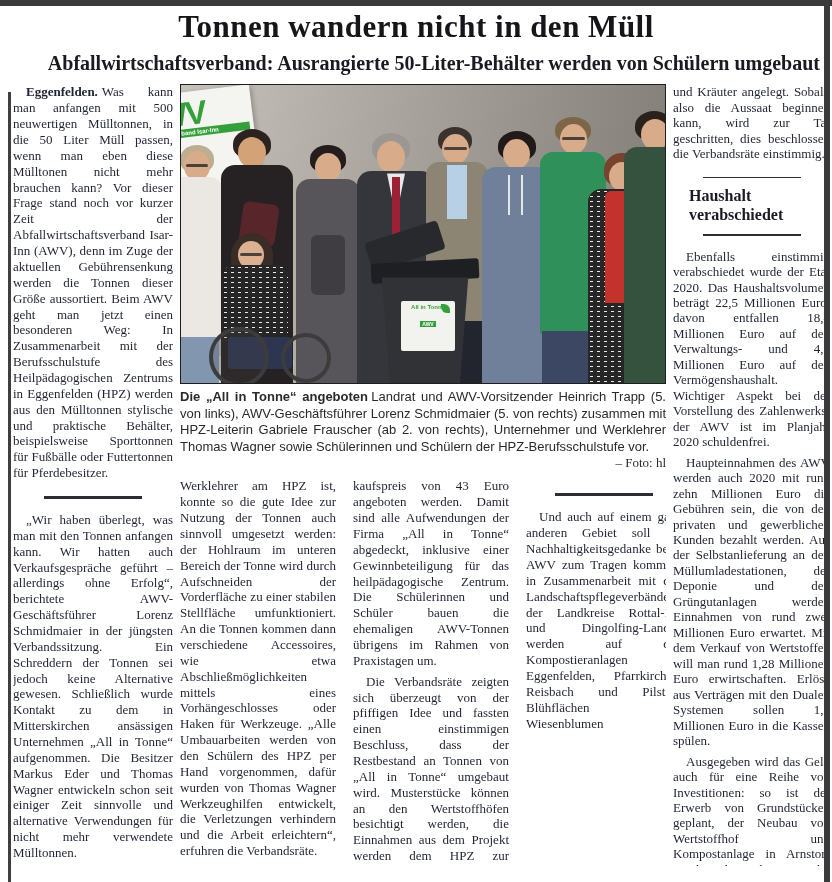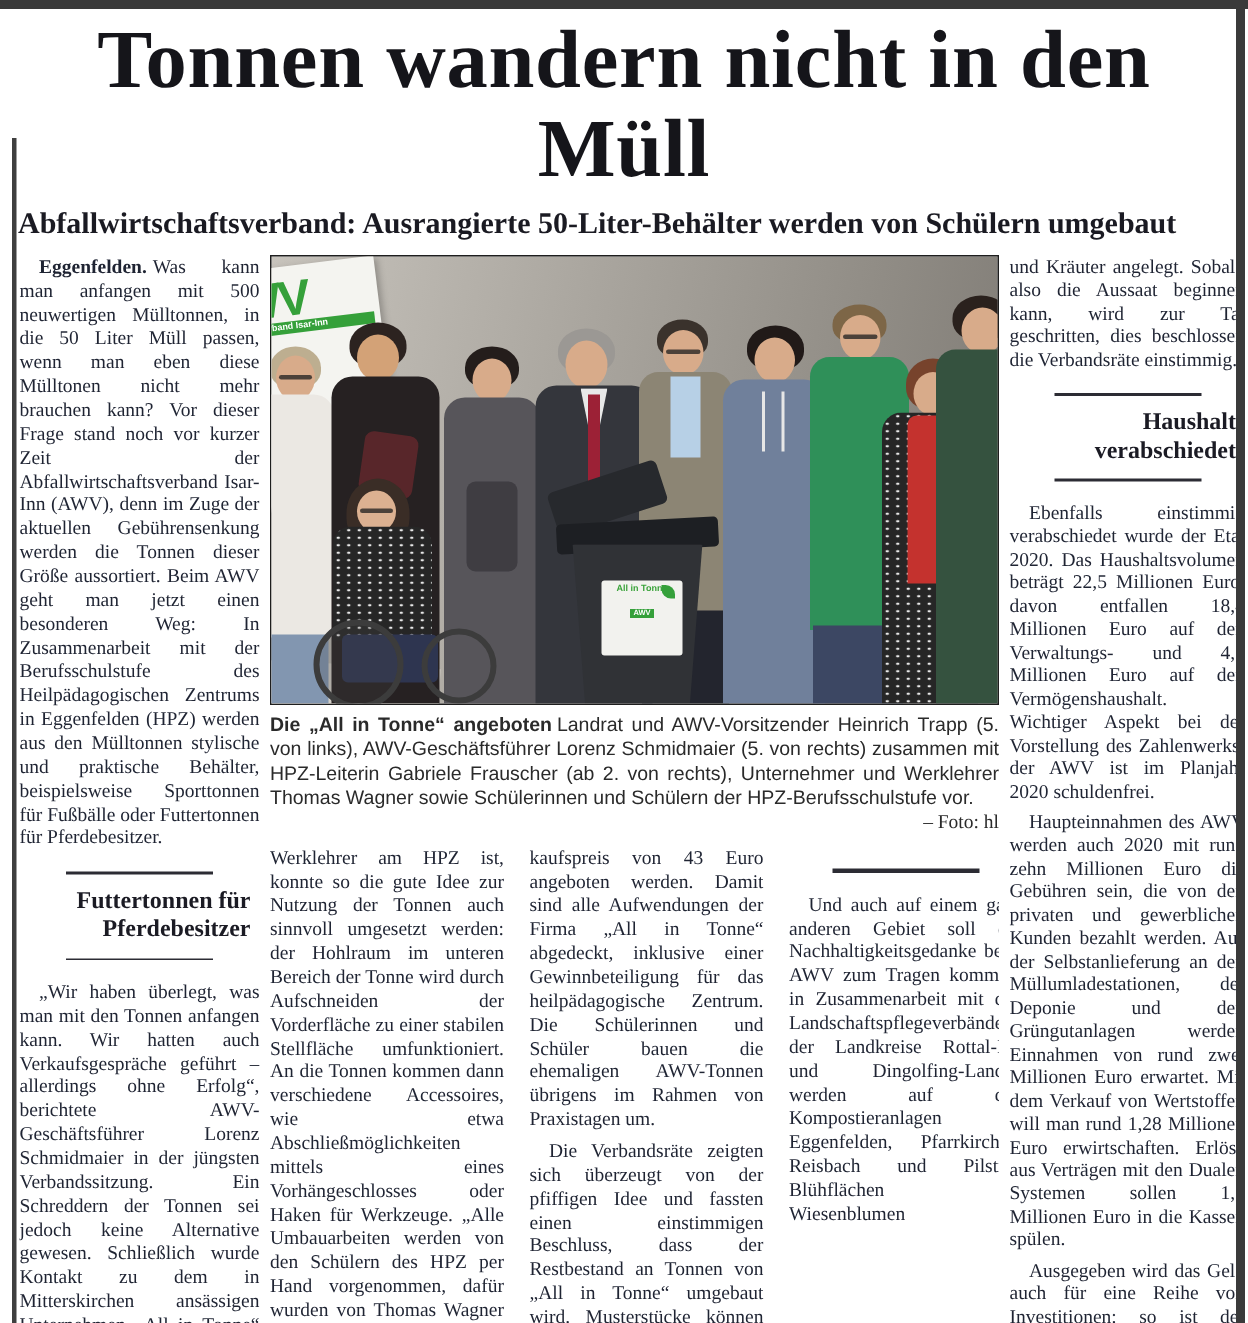--- a/index.html
+++ b/index.html
@@ -5,37 +5,37 @@
   html,body{margin:0;padding:0;background:#fff;}
   body{width:832px;height:882px;overflow:hidden;position:relative;
        font-family:"Liberation Serif","DejaVu Serif",serif;color:#1f2433;}
 
   
   .scan-top{position:absolute;left:0;top:0;width:832px;height:6px;background:#3a3a3a;}
   .scan-left{position:absolute;left:8px;top:92px;width:3px;height:790px;background:#3f3f3f;}
   .scan-right{position:absolute;left:824px;top:6px;width:6px;height:876px;background:#3a3a3a;}
 
   
-  .headline{margin:10px 10px 0;text-align:center;font-weight:700;font-size:55px;line-height:1.08;
+  .headline{margin:10px 10px 0;text-align:center;font-weight:700;font-size:31px;line-height:1.08;
             color:#15151a;letter-spacing:.5px;}
-  .subheadline{margin:9px 12px 0;text-align:left;font-weight:700;font-size:20px;color:#1a1a22;}
+  .subheadline{margin:9px 12px 0;text-align:right;font-weight:700;font-size:20px;color:#1a1a22;}
 
   
   .body-row{display:flex;gap:7px;padding:0 10px 0 13px;margin-top:9px;height:782px;}
   .col{font-size:13px;line-height:1.22;text-align:justify;overflow:hidden;}
   .col-1{width:160px;flex:none;}
   .center{width:486px;flex:none;display:flex;flex-direction:column;overflow:hidden;}
   .col-5{width:157px;flex:none;line-height:1.19;}
   .under-row{display:flex;gap:17px;flex:1;overflow:hidden;}
   .under-col{width:156px;flex:none;}
   .para{margin:0;text-indent:13px;}
   .para + .para{margin-top:5px;}
   .para.cont{text-indent:0;}
   .lead{font-weight:700;margin-right:.3em;}
-  .crosshead{margin:15px 6px 13px;text-align:right;}
+  .crosshead{margin:15px 16px 13px;text-align:left;}
   .rule{width:98px;height:1.5px;background:#2c2c34;margin:0 auto;}
   .crosshead-title{font-weight:700;font-size:16px;line-height:1.18;margin:9px 0;color:#1b1b24;}
 
   
   .photo{position:relative;height:298px;border:1px solid #1e1e1e;overflow:hidden;flex:none;
          background:linear-gradient(100deg,#c7c3bc 0%,#aaa69f 40%,#918d86 75%,#7f7b75 100%);}
   .abs{position:absolute;}
   .head{position:absolute;border-radius:50%;background:#d8ab8a;}
   .hair{position:absolute;border-radius:50% 50% 42% 42%;}
   .glasses{position:absolute;height:3px;background:rgba(30,30,30,.75);border-radius:2px;}
@@ -62,21 +62,20 @@
 
 <h1 class="headline">Tonnen wandern nicht in den Müll</h1>
 <div class="subheadline">Abfallwirtschaftsverband: Ausrangierte 50-Liter-Behälter werden von Schülern umgebaut</div>
 
 <div class="body-row">
 
   <div class="col col-1">
     <p class="para"><span class="lead">Eggenfelden.</span><span>Was kann man anfangen mit 500 neuwertigen Mülltonnen, in die 50 Liter Müll passen, wenn man eben diese Mülltonen nicht mehr brauchen kann? Vor dieser Frage stand noch vor kurzer Zeit der Abfallwirtschaftsverband Isar-Inn (AWV), denn im Zuge der aktuellen Gebührensenkung werden die Tonnen dieser Größe aussortiert. Beim AWV geht man jetzt einen besonderen Weg: In Zusammenarbeit mit der Berufsschulstufe des Heilpädagogischen Zentrums in Eggenfelden (HPZ) werden aus den Mülltonnen stylische und praktische Behälter, beispielsweise Sporttonnen für Fußbälle oder Futtertonnen für Pferdebesitzer.</span></p>
     <div class="crosshead">
       <div class="rule"></div>
-      <div class="crosshead-title">Futtertonnen für Pferdebesitzer</div>
       <div class="rule"></div>
     </div>
     <p class="para">„Wir haben überlegt, was man mit den Tonnen anfangen kann. Wir hatten auch Verkaufsgespräche geführt – allerdings ohne Erfolg“, berichtete AWV-Geschäftsführer Lorenz Schmidmaier in der jüngsten Verbandssitzung. Ein Schreddern der Tonnen sei jedoch keine Alternative gewesen. Schließlich wurde Kontakt zu dem in Mitterskirchen ansässigen Unternehmen „All in Tonne“ aufgenommen. Die Besitzer Markus Eder und Thomas Wagner entwickeln schon seit einiger Zeit sinnvolle und alternative Verwendungen für nicht mehr verwendete Mülltonnen.</p>
 
   </div>
 
   <div class="center">
 
     <div class="photo">
 

